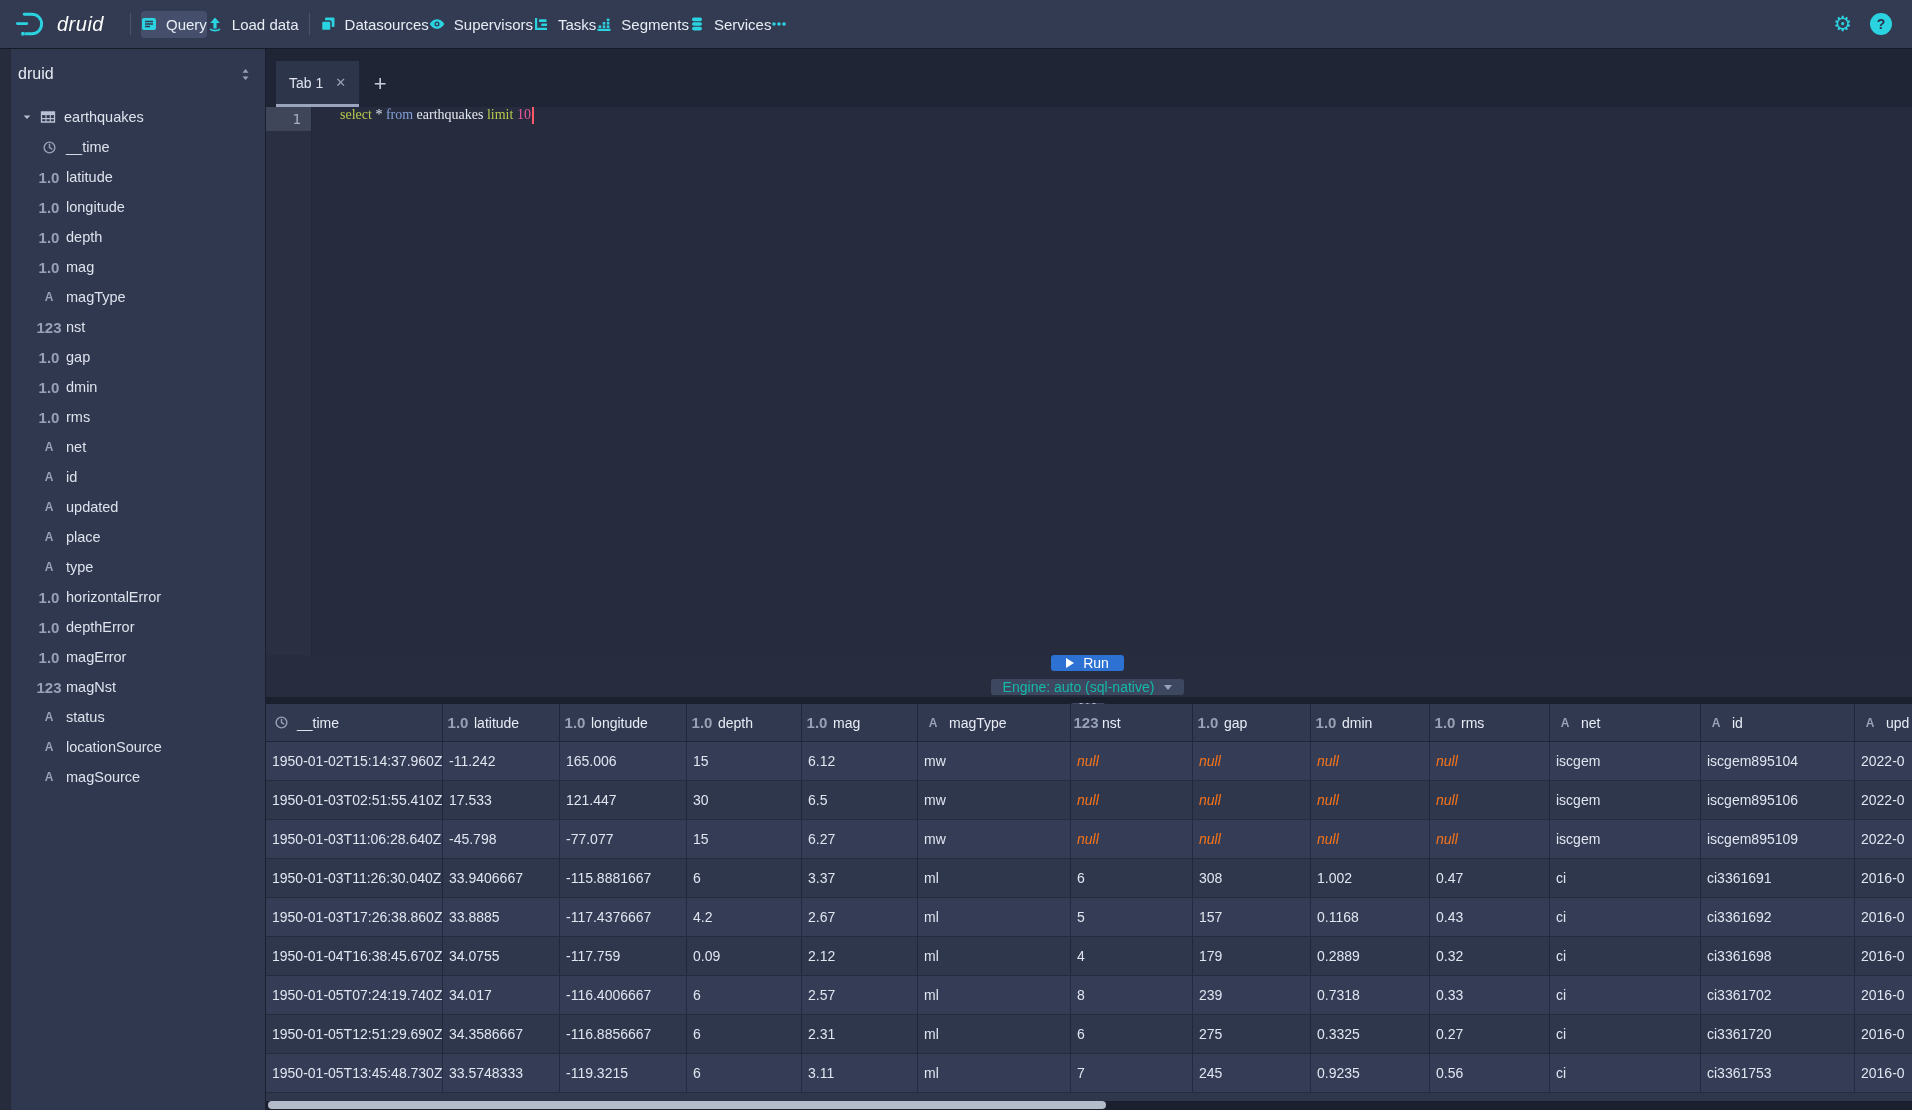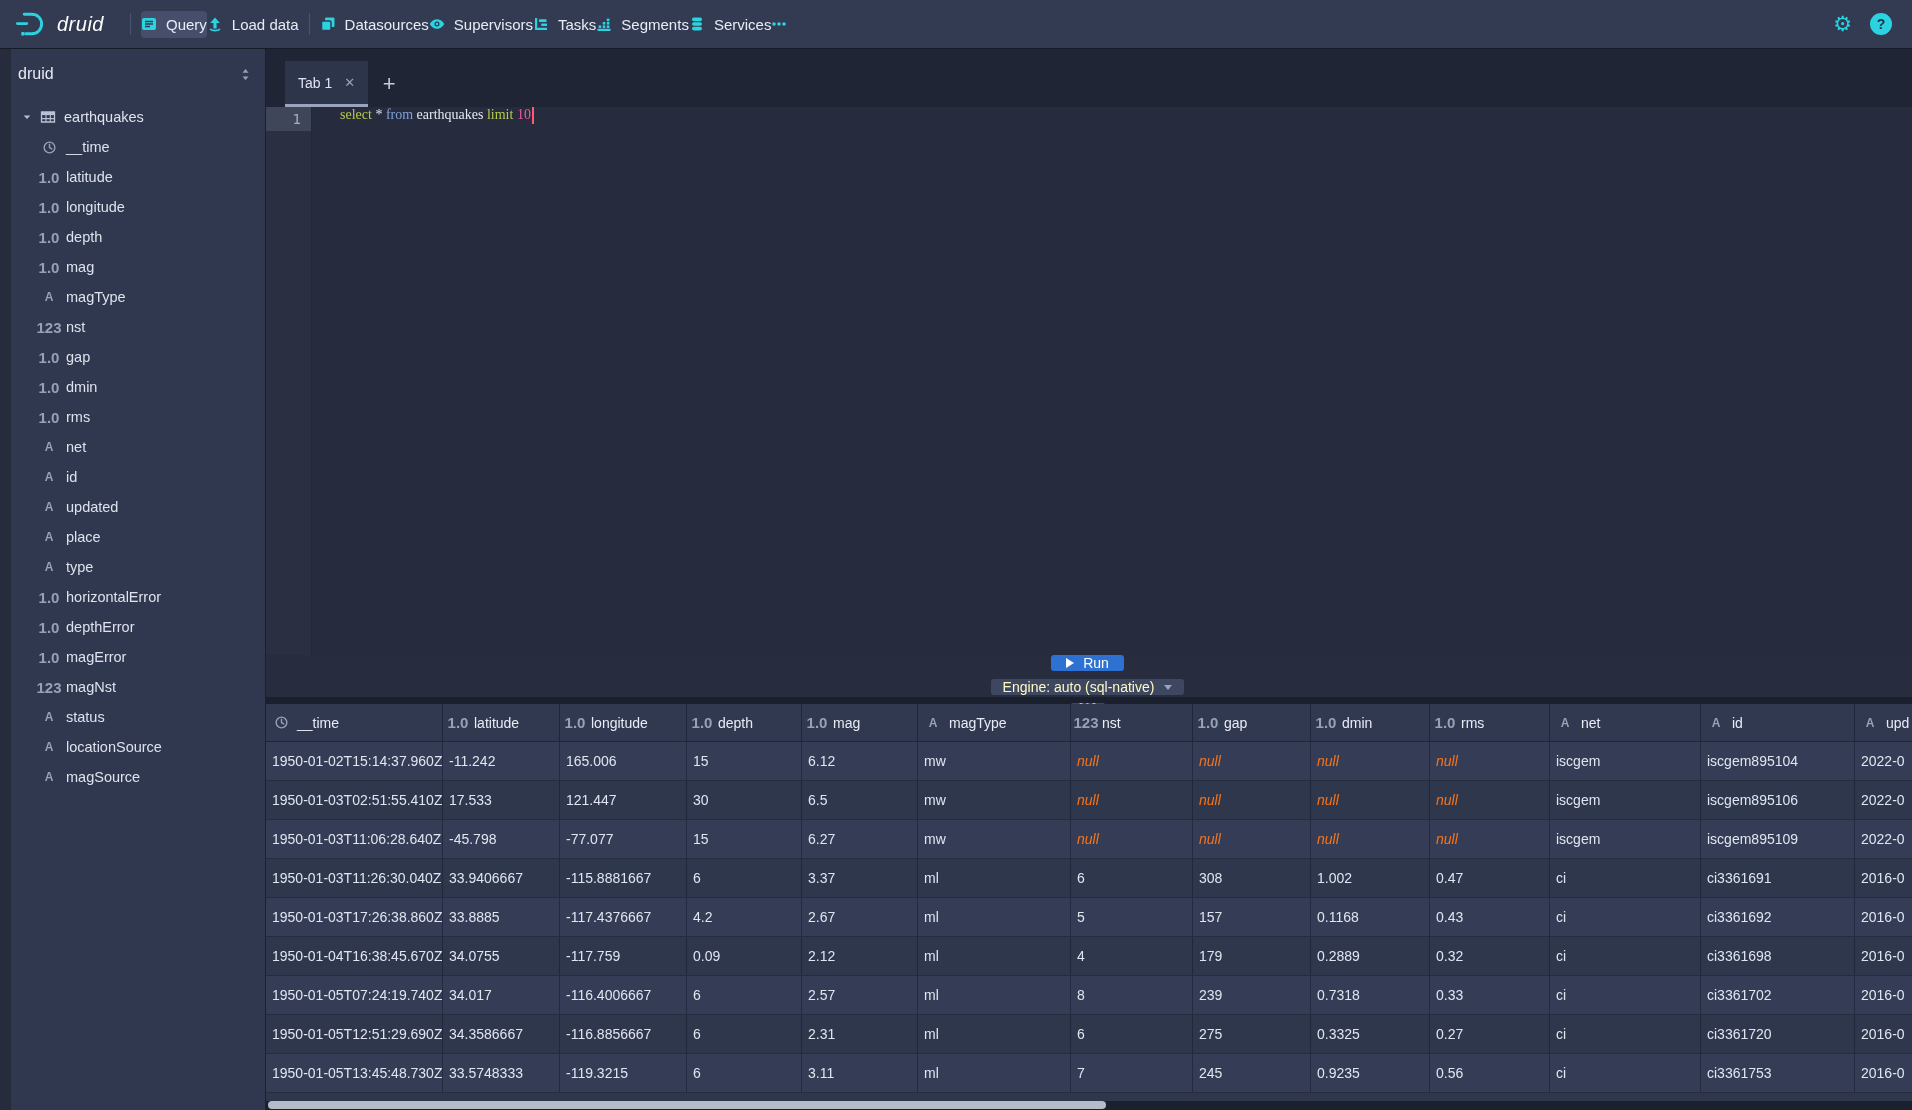--- a/index.html
+++ b/index.html
@@ -38,21 +38,21 @@
   .tree-label { margin-left:8px; white-space:nowrap; }
   .ticon { display:inline-flex; width:18px; justify-content:center; font-size:15px; font-weight:bold;
            color:#97a1b5; letter-spacing:0; flex-shrink:0; }
   .ticon-a { font-size:12px; }
   .svgicon { width:15px; height:15px; color:#97a1b5; flex-shrink:0; margin:0 1.5px; }
 
   
   .main { position:fixed; left:266px; top:48px; width:1646px; height:1062px; }
 
   .tabbar { position:absolute; top:0; left:0; right:0; height:59px; background:#1f2534;
-            display:flex; align-items:flex-end; padding-left:19px; }
+            display:flex; align-items:flex-end; padding-left:10px; }
   .tab { display:flex; align-items:center; gap:12px; background:#2d354a; padding:0 13px; height:46px;
          border-bottom:3px solid #9aa4bd; color:#dfe4ef; font-size:14px; cursor:pointer; }
   .tab-close { color:#97a1b5; font-size:13px; }
   .tab-add { width:42px; height:46px; display:flex; align-items:center; justify-content:center;
              color:#c4cbd9; font-size:22px; cursor:pointer; }
 
   .editor { position:absolute; top:59px; left:0; right:0; height:548px; background:#262c3d; }
   .gutter { position:absolute; left:0; top:0; width:46px; height:100%; background:#2a3042;
             border-right:1px solid #222838; }
   .gutter-line1 { height:24px; background:#3f4659; color:#a6aec0; text-align:right; padding-right:10px;
@@ -65,21 +65,21 @@
   .tok-operator, .tok-plain { color:#dfe3ec; }
   .tok-number { color:#f0589f; }
   .cursor { display:inline-block; width:2px; height:17px; background:#ff5a6a; margin-left:1px; }
 
   .runbar { position:absolute; top:607px; left:0; right:0; height:42px; background:#272d3f;
             display:flex; align-items:center; padding:0 14px 0 11px; gap:8px;flex-direction:column; }
   .btn-run { display:flex; align-items:center; gap:9px; background:#2d72d2; color:#fff; height:27px;
              padding:0 15px; border-radius:3px; font-size:14px; cursor:pointer; }
   .play { width:0; height:0; border-left:8px solid #fff; border-top:5px solid transparent;
           border-bottom:5px solid transparent; }
-  .btn-gray { display:flex; align-items:center; gap:10px; background:#3d4760; color:#fef9c3; height:27px;
+  .btn-gray { display:flex; align-items:center; gap:10px; background:#3d4760; color:#14b8a6; height:27px;
               padding:0 12px; border-radius:3px; font-size:14px; cursor:pointer; }
   .caret-down { width:0; height:0; border-top:5px solid #9aa3b8; border-left:4.5px solid transparent;
                 border-right:4.5px solid transparent; }
   .btn-more { justify-content:center; width:34px; gap:3px; padding:0; }
   .dot { width:3.5px; height:3.5px; border-radius:50%; background:#c0c7d6; }
   .grow { flex:1; }
   .summary { font-size:14px; color:#d4dae6; margin-right:22px; }
   .dl-icon { width:22px; height:22px; margin:0 8px; }
   .x-icon { color:#9aa3b8; font-size:16px; margin-left:8px; cursor:pointer; }
 

